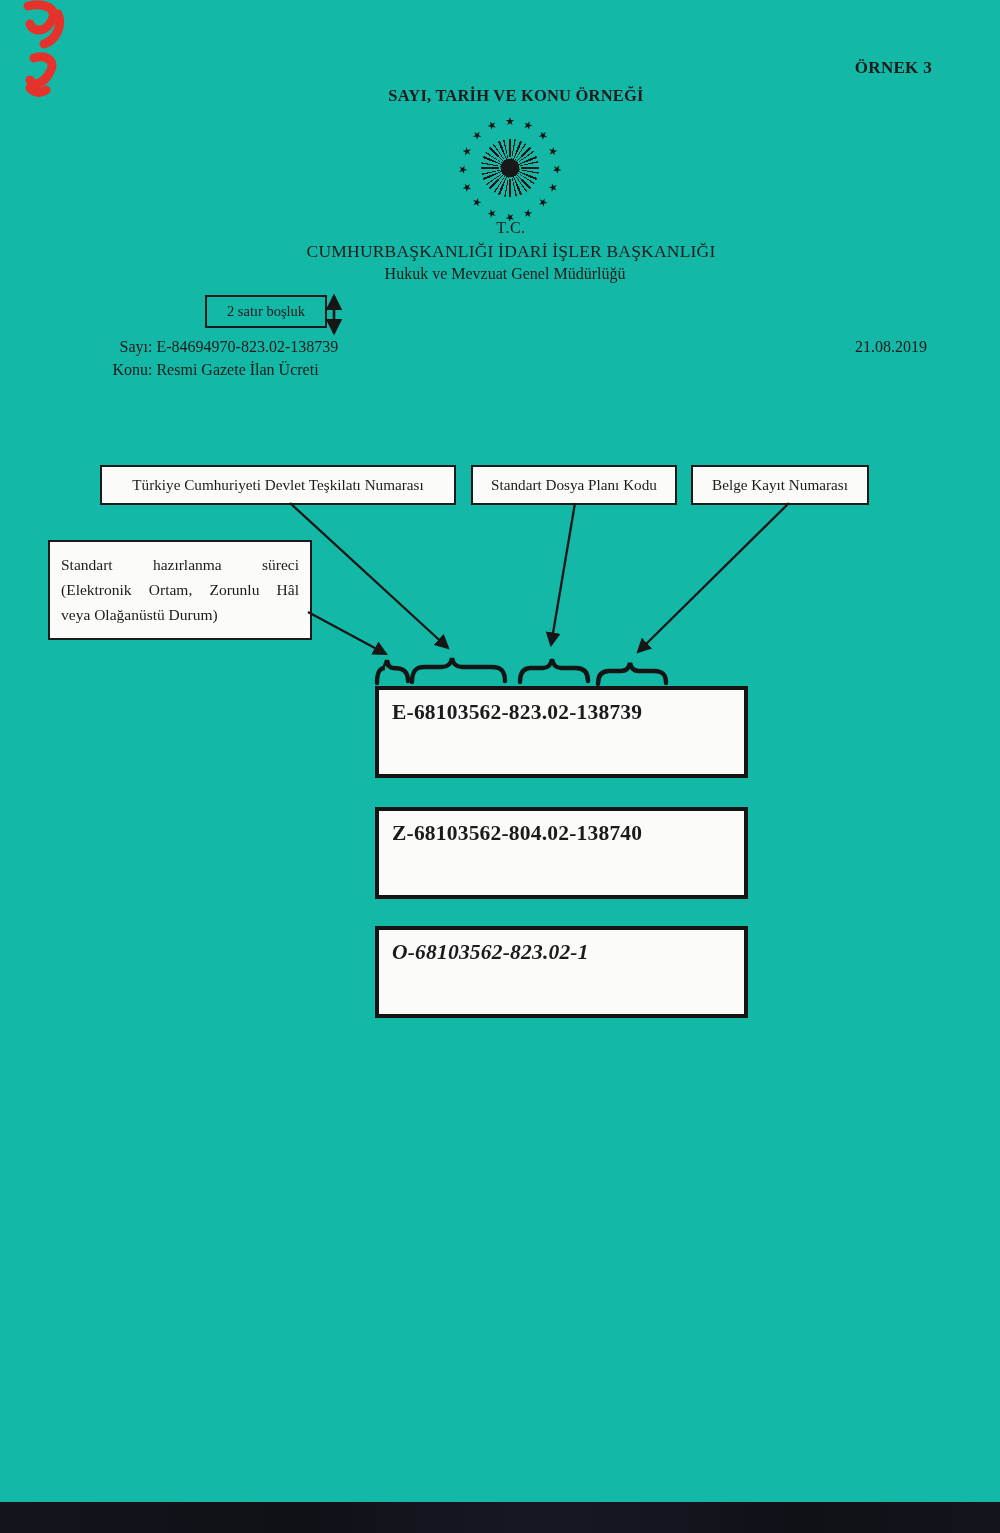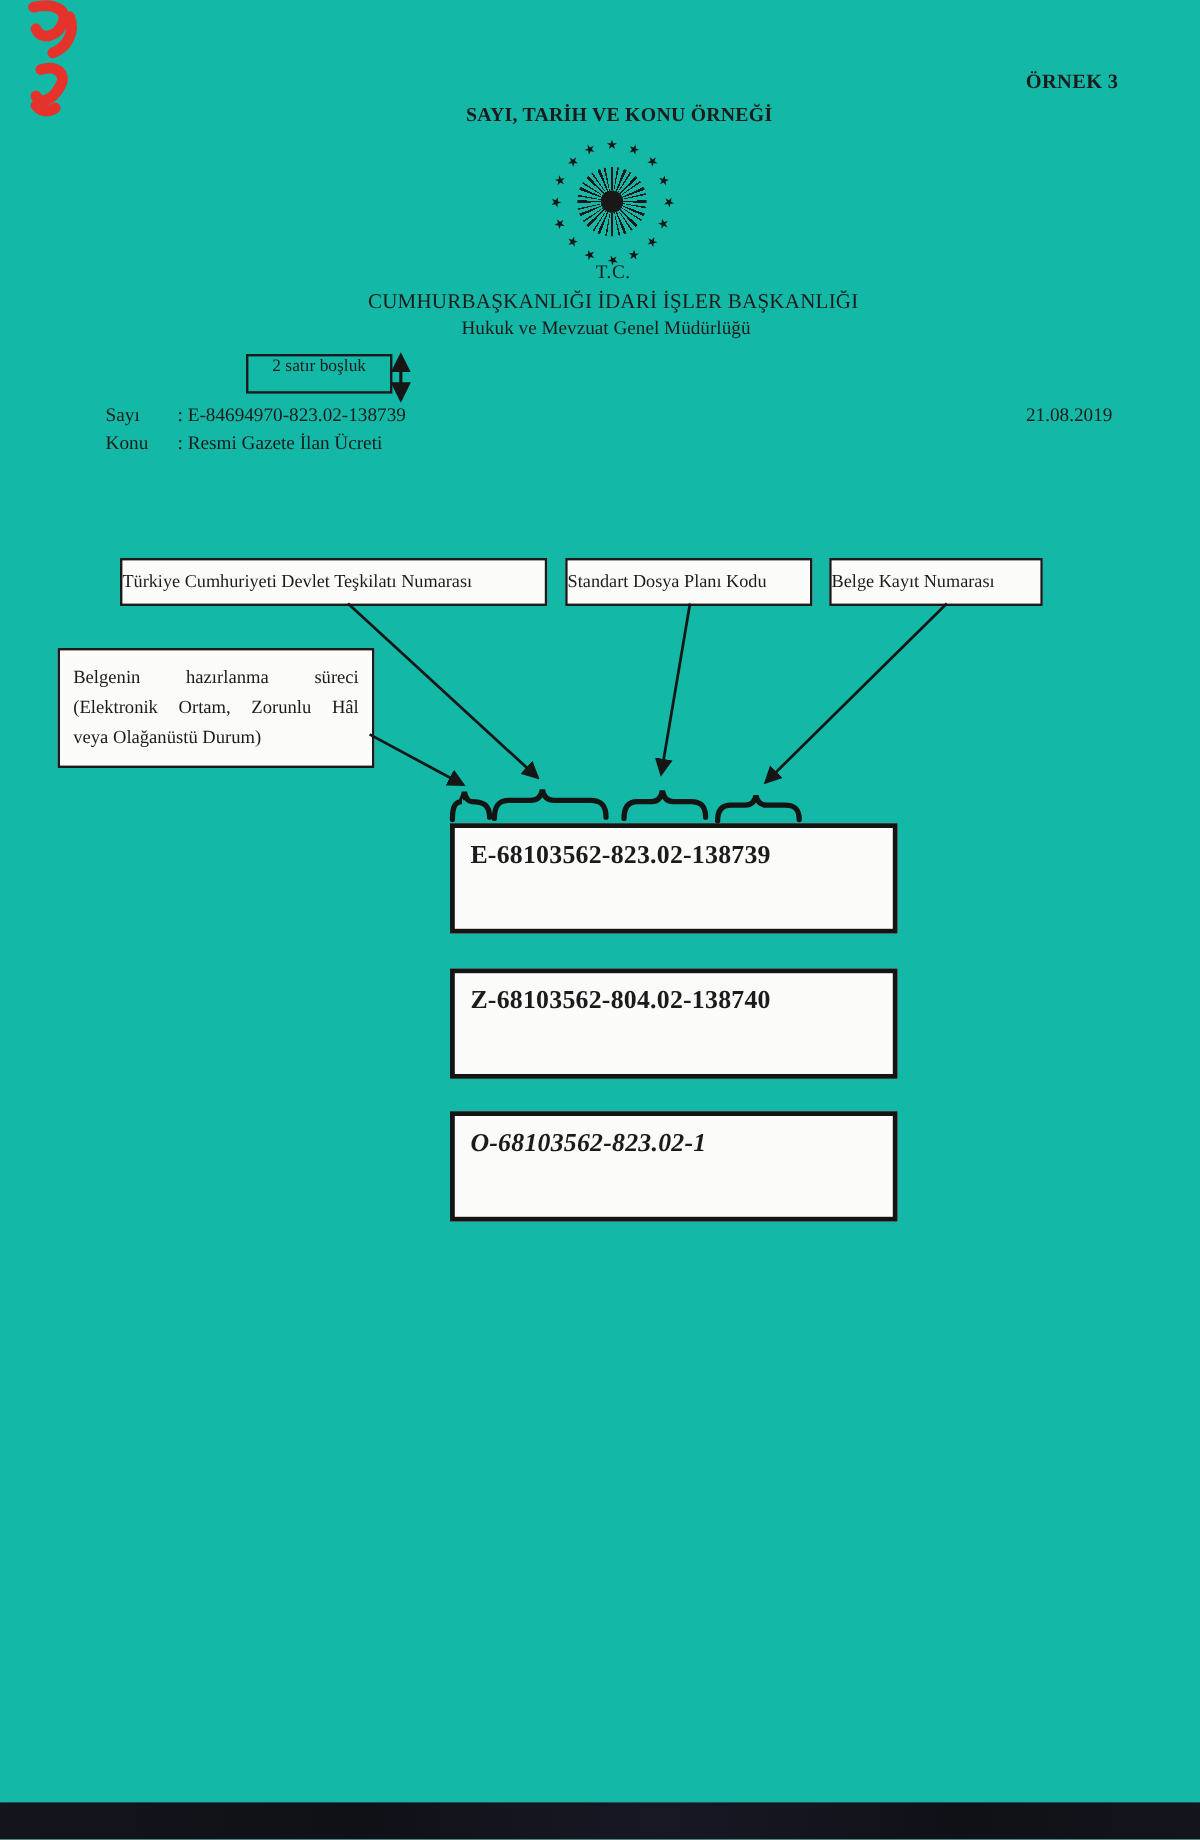--- a/index.html
+++ b/index.html
@@ -15,30 +15,30 @@
   .abs{position:absolute;}
   .center-row{left:0;right:0;text-align:center;}
   .corner-label{font-weight:bold;font-size:17px;letter-spacing:.3px;}
   .doc-title{font-weight:bold;font-size:16.5px;letter-spacing:.2px;}
   .tc-line{font-size:16px;letter-spacing:.5px;}
   .org-line{font-size:17.5px;letter-spacing:.2px;}
   .unit-line{font-size:16px;}
   .spacing-box{
     border:2px solid #1b1b1b;
     width:118px;height:29px;
-    display:flex;justify-content:center;
+    display:flex;align-items:center;justify-content:center;
     font-size:14.5px;
   }
   .meta-row{font-size:16px;display:flex;}
-  .meta-label{width:60px;display:inline-block;}
+  .meta-label{width:60px;display:inline-block;text-align:right;}
   .date{font-size:16px;text-align:center;}
   .callout-box{
     border:2px solid #1b1b1b;
     height:36px;
-    display:flex;align-items:center;justify-content:flex-start;
+    display:flex;align-items:center;justify-content:center;
     font-size:15.2px;
     background:#fbfbfa;
     text-align:center;
   }
   .process-box{
     border:2px solid #1b1b1b;
     width:238px;height:86px;
     padding:10px 11px 0 11px;
     font-size:15.5px;
     line-height:1.62;
@@ -123,21 +123,21 @@
     <span>Türkiye Cumhuriyeti Devlet Teşkilatı Numarası</span>
   </div>
   <div class="abs callout-box" style="left:471px;top:465px;width:202px;">
     <span>Standart Dosya Planı Kodu</span>
   </div>
   <div class="abs callout-box" style="left:691px;top:465px;width:174px;">
     <span>Belge Kayıt Numarası</span>
   </div>
 
   <div class="abs process-box" style="left:48px;top:540px;">
-    <div class="jline">Belgenin hazırlanma süreci</div>
+    <div class="jline">Standart hazırlanma süreci</div>
     <div class="jline">(Elektronik Ortam, Zorunlu Hâl</div>
     <div>veya Olağanüstü Durum)</div>
   </div>
 
   <div class="abs example-box" style="left:375px;top:686px;">
     <div class="example-text">E-68103562-823.02-138739</div>
   </div>
   <div class="abs example-box" style="left:375px;top:807px;">
     <div class="example-text">Z-68103562-804.02-138740</div>
   </div>

